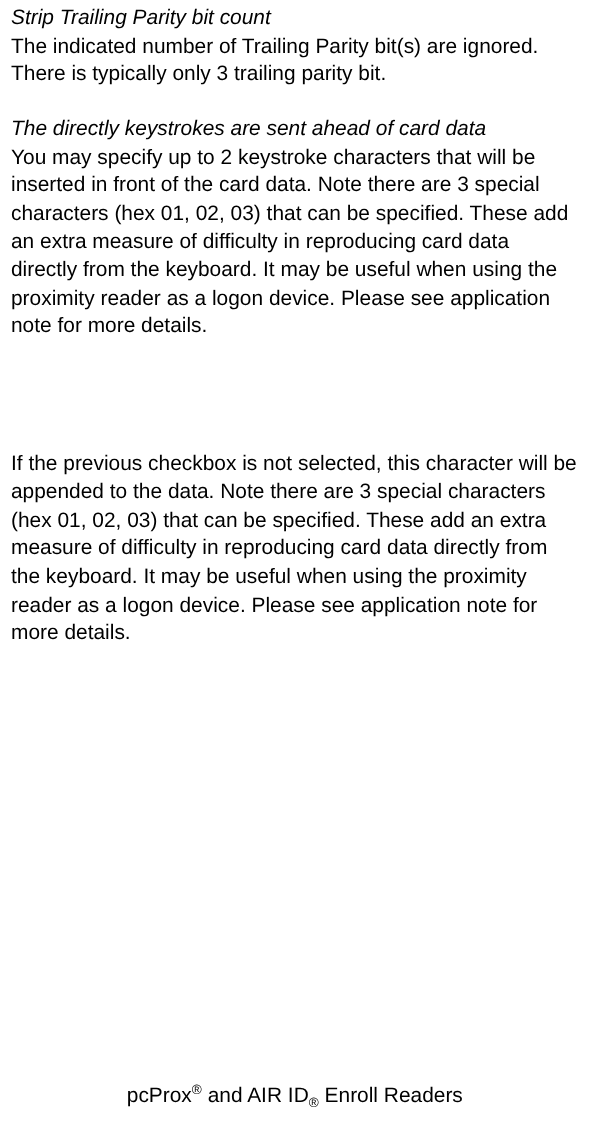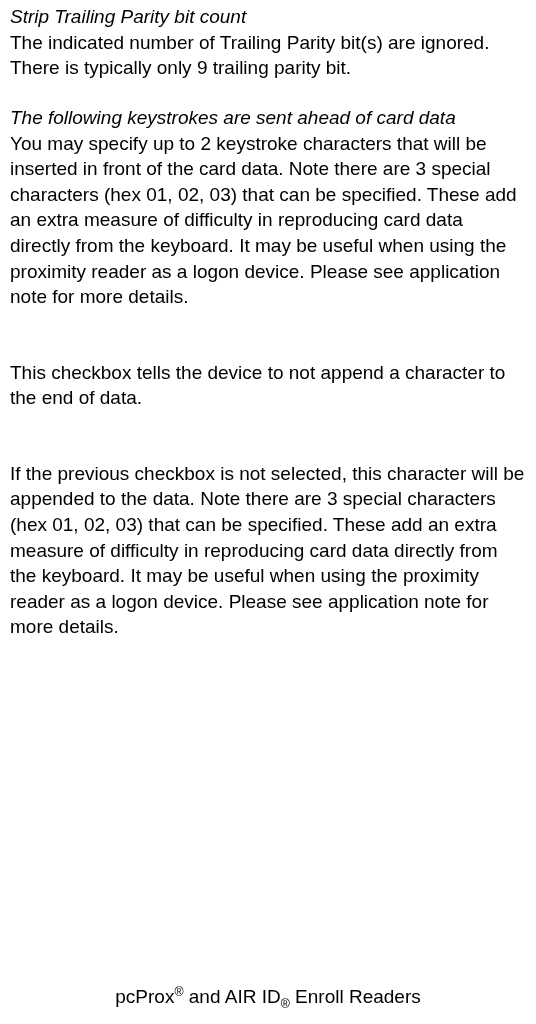--- a/index.html
+++ b/index.html
@@ -47,31 +47,30 @@
     line-height: 0;
   }
 </style>
 </head>
 <body>
 
 <div class="page">
 
   <div class="para">
     <span class="section-title">Strip Trailing Parity bit count</span><br>
-    <span>The indicated number of Trailing Parity bit(s) are ignored. There is typically only 9 trailing parity bit.</span>
+    <span>The indicated number of Trailing Parity bit(s) are ignored. There is typically only 3 trailing parity bit.</span>
   </div>
 
   <div class="para">
-    <span class="section-title">The following keystrokes are sent ahead of card data</span><br>
+    <span class="section-title">The directly keystrokes are sent ahead of card data</span><br>
     <span>You may specify up to 2 keystroke characters that will be inserted in front of the card data. Note there are 3 special characters (hex 01, 02, 03) that can be specified. These add an extra measure of difficulty in reproducing card data directly from the keyboard. It may be useful when using the proximity reader as a logon device. Please see application note for more details.</span>
   </div>
 
   <div class="para">
     <br>
-    <span>This checkbox tells the device to not append a character to the end of data.</span>
   </div>
 
   <div class="para">
     <br>
     <span>If the previous checkbox is not selected, this character will be appended to the data. Note there are 3 special characters (hex 01, 02, 03) that can be specified. These add an extra measure of difficulty in reproducing card data directly from the keyboard. It may be useful when using the proximity reader as a logon device. Please see application note for more details.</span>
   </div>
 
   <div class="footer">
     <span>pcProx</span><sup>®</sup><span> and AIR ID</span><sub>®</sub><span> Enroll Readers</span>
   </div>

